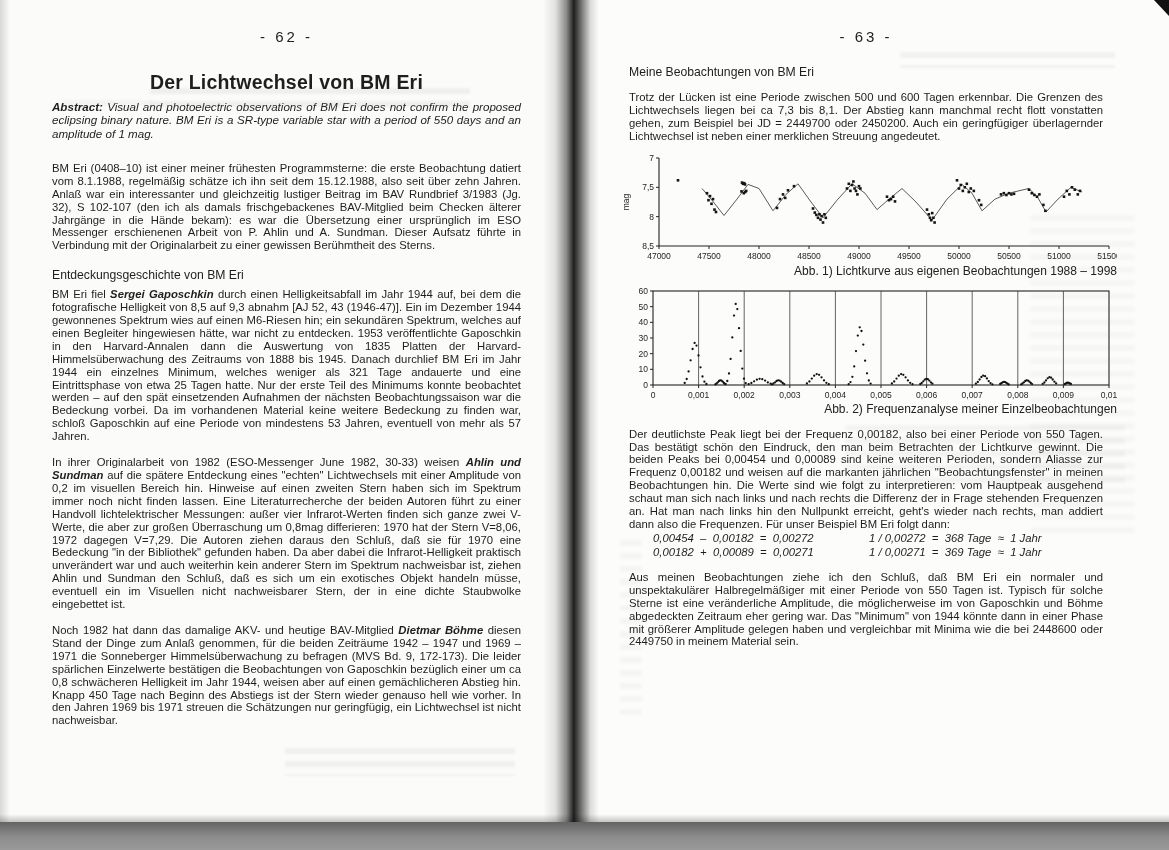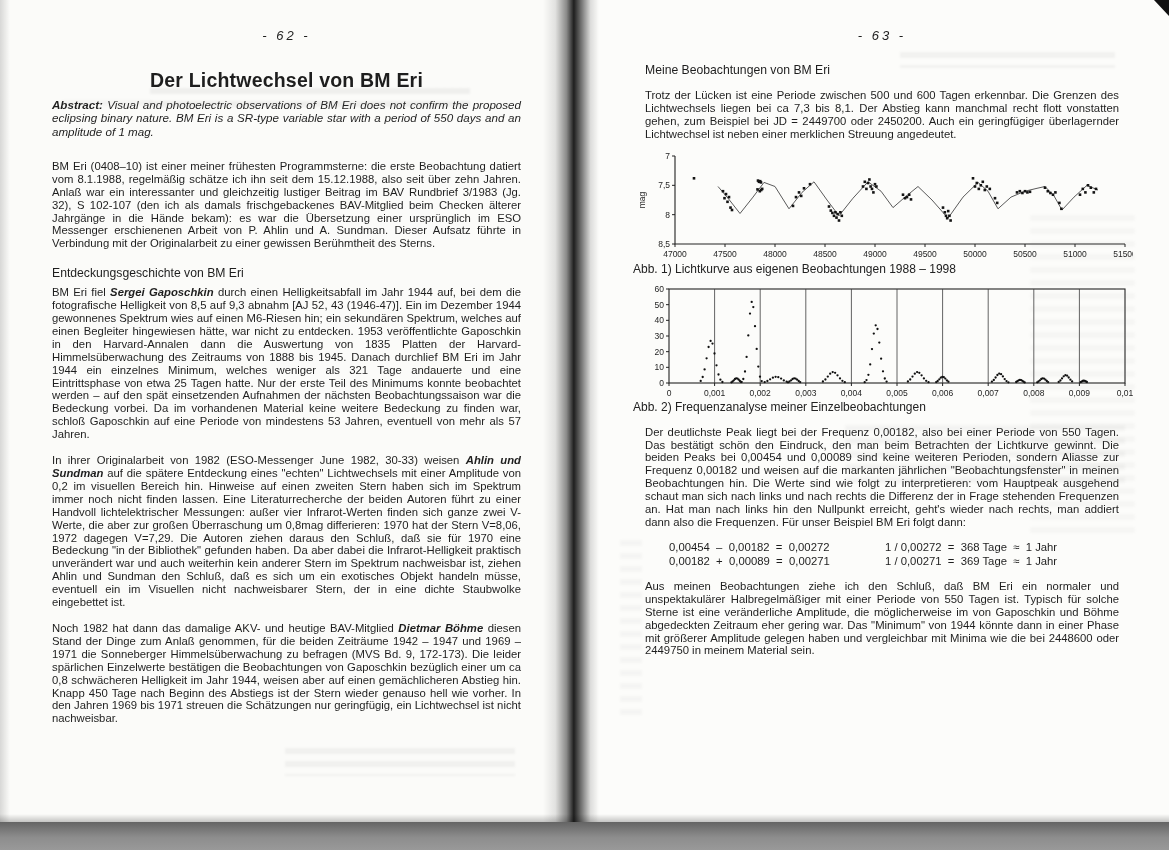--- a/index.html
+++ b/index.html
@@ -14,38 +14,38 @@
         background:linear-gradient(180deg,#646464 0%,#8d8d8d 55%,#999 100%);}
   .bottom-shadow{position:absolute;left:0;top:814px;width:1169px;height:8px;
         background:linear-gradient(180deg,rgba(0,0,0,0),rgba(0,0,0,.22));}
   .corner-wedge{position:absolute;right:0;top:0;width:0;height:0;
         border-top:16px solid #111;border-left:15px solid transparent;}
   .left-edge{position:absolute;left:0;top:0;width:10px;height:822px;
         background:linear-gradient(90deg,rgba(0,0,0,.14),rgba(0,0,0,0));}
 
   .col{position:absolute;top:0;}
   .col-left{left:52px;width:469px;}
-  .col-right{left:48px;width:474px;position:absolute;}
-
-  .pagenum{margin-top:28px;text-align:center;font-size:13px;letter-spacing:3px;font-style:italic;}
+  .col-right{left:32px;width:474px;position:absolute;}
+
+  .pagenum{margin-top:28px;text-align:center;font-size:15px;letter-spacing:3px;}
   .title{margin-top:26px;text-align:center;font-size:19.5px;font-weight:bold;letter-spacing:.2px;}
   p{margin:0;font-size:11.3px;line-height:12.9px;text-align:justify;}
   .abstract{margin-top:6px;font-size:11.6px;line-height:13.3px;font-style:italic;}
   .h-section{margin-top:16px;font-size:12.2px;font-weight:normal;}
   .st-b{font-weight:bold}.st-i{font-style:italic}
   .mt20{margin-top:20px}.mt13{margin-top:13px}
   .mt12{margin-top:12px}.mt10{margin-top:10px}
   .mt6{margin-top:6px}.mt7{margin-top:7px}.mt22{margin-top:22px}
 
   .figure{margin-top:8px;margin-left:-12px;width:500px;}
   .figure svg{display:block;}
-  .fig-caption{font-size:12px;text-align:left;margin-top:1px;color:#222;}
+  .fig-caption{font-size:12px;text-align:right;margin-top:1px;color:#222;}
   .tick{font-size:8.5px;fill:#1e1e1e;font-family:"Liberation Sans",sans-serif;}
 
-  .equations{margin-top:11px;font-size:11.3px;line-height:14px;}
+  .equations{margin-top:0;font-size:11.3px;line-height:14px;font-style:italic;}
   .eq-row{display:flex;}
   .eq-left{margin-left:24px;width:216px;white-space:pre;}
   .eq-right{white-space:pre;}
 
   .bleed{position:absolute;pointer-events:none;filter:blur(1.3px);
         background:repeating-linear-gradient(180deg,rgba(125,125,125,.18) 0 6px,rgba(0,0,0,0) 6px 13px);}
 </style>
 </head>
 <body>
 

